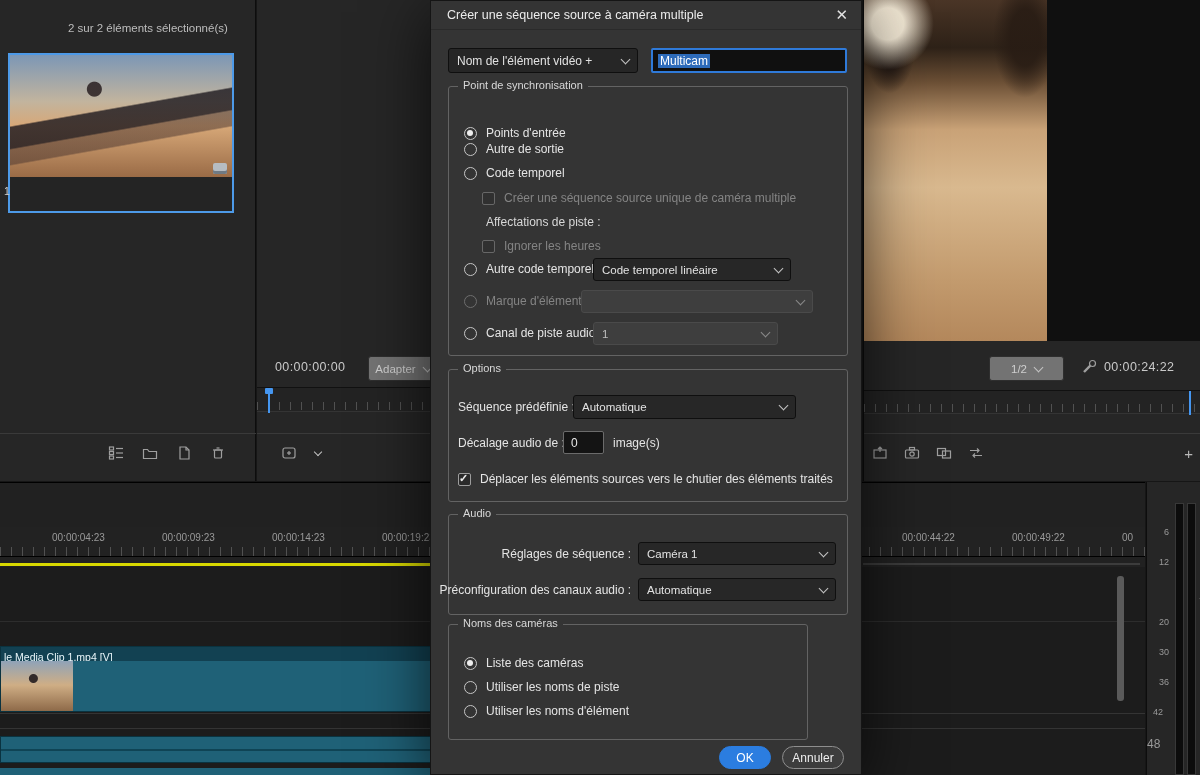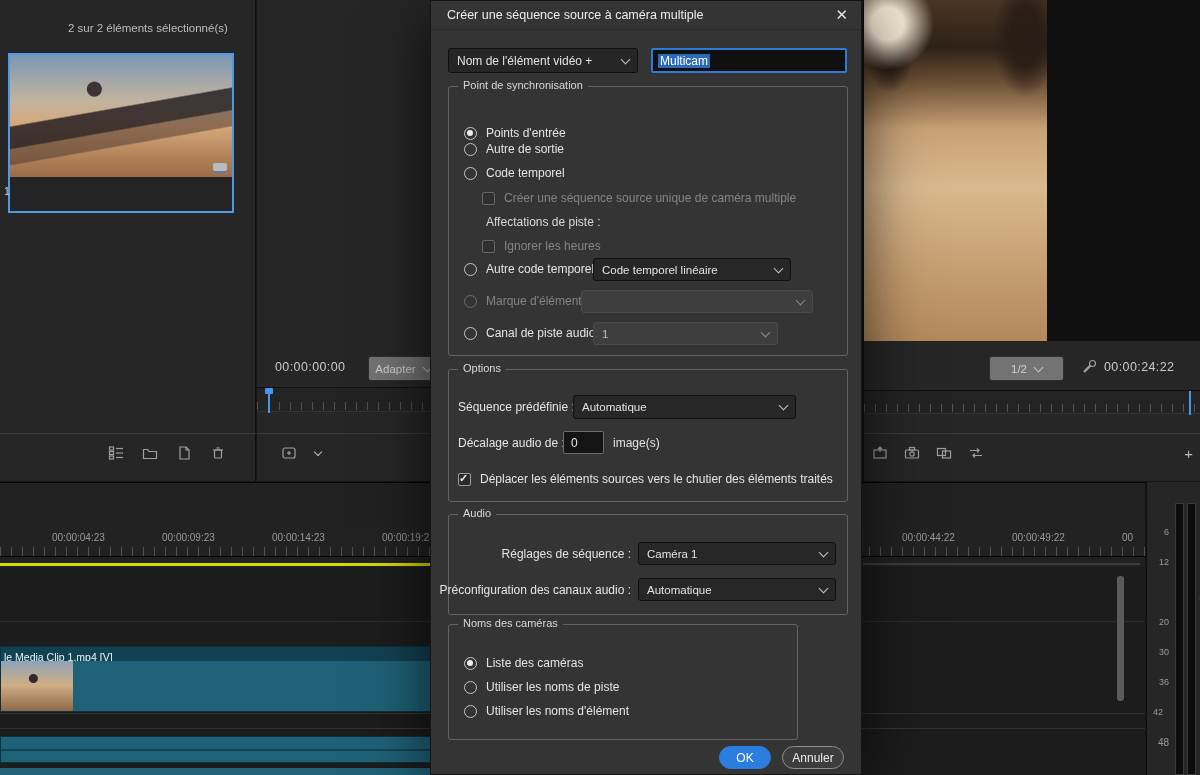--- a/index.html
+++ b/index.html
@@ -211,21 +211,21 @@
   </div>
 
   <div class="abs panel" style="left:1146px;top:482px;width:54px;height:293px;border-left:1px solid #0d0d0d;">
     <span class="abs tiny" style="left:0;top:45px;width:22px;text-align:right;font-size:9px;">6</span>
     <span class="abs tiny" style="left:0;top:75px;width:22px;text-align:right;font-size:9px;">12</span>
     <span class="abs tiny" style="left:0;top:105px;width:22px;text-align:center;font-size:13px;margin-left:48px;">18</span>
     <span class="abs tiny" style="left:0;top:135px;width:22px;text-align:right;font-size:9px;">20</span>
     <span class="abs tiny" style="left:0;top:165px;width:22px;text-align:right;font-size:9px;">30</span>
     <span class="abs tiny" style="left:0;top:195px;width:22px;text-align:right;font-size:9px;">36</span>
     <span class="abs tiny" style="left:0;top:225px;width:22px;text-align:center;font-size:9px;">42</span>
-    <span class="abs tiny" style="left:0;top:255px;width:22px;text-align:right;font-size:10px;">48</span>
+    <span class="abs tiny" style="left:0;top:255px;width:22px;font-size:12px;">48</span>
     <div class="abs" style="left:28px;top:21px;width:9px;height:272px;background:#0c0c0c;border:1px solid #383838;"></div>
     <div class="abs" style="left:40px;top:21px;width:9px;height:272px;background:#0c0c0c;border:1px solid #383838;"></div>
   </div>
 
   <div id="dialog">
     <span class="dlg-title">Créer une séquence source à caméra multiple</span>
     <span class="dlg-close">✕</span>
     <div class="titlebar-line"></div>
 
     <div class="abs dd" style="left:17px;top:47px;width:190px;height:25px;background:#262626;font-size:12px;">
@@ -310,21 +310,21 @@
     <div class="abs dd" style="left:207px;top:541px;width:198px;height:23px;">
       <span>Caméra 1</span>
         <span class="chev"></span>
     </div>
     <span class="abs lbl" style="left:0;top:582px;width:200px;text-align:right;">Préconfiguration des canaux audio :</span>
     <div class="abs dd" style="left:207px;top:577px;width:198px;height:23px;">
       <span>Automatique</span>
         <span class="chev"></span>
     </div>
 
-    <div class="grp" style="left:17px;top:623px;width:348px;height:114px;">
+    <div class="grp" style="left:17px;top:623px;width:348px;height:114px;padding-left:10px;">
       <span class="legend">Noms des caméras</span>
     </div>
     <div class="row" style="left:33px;top:652px;">
       <span class="radio sel"></span>
       <span class="lbl">Liste des caméras</span>
     </div>
     <div class="row" style="left:33px;top:676px;">
       <span class="radio"></span>
       <span class="lbl">Utiliser les noms de piste</span>
     </div>

